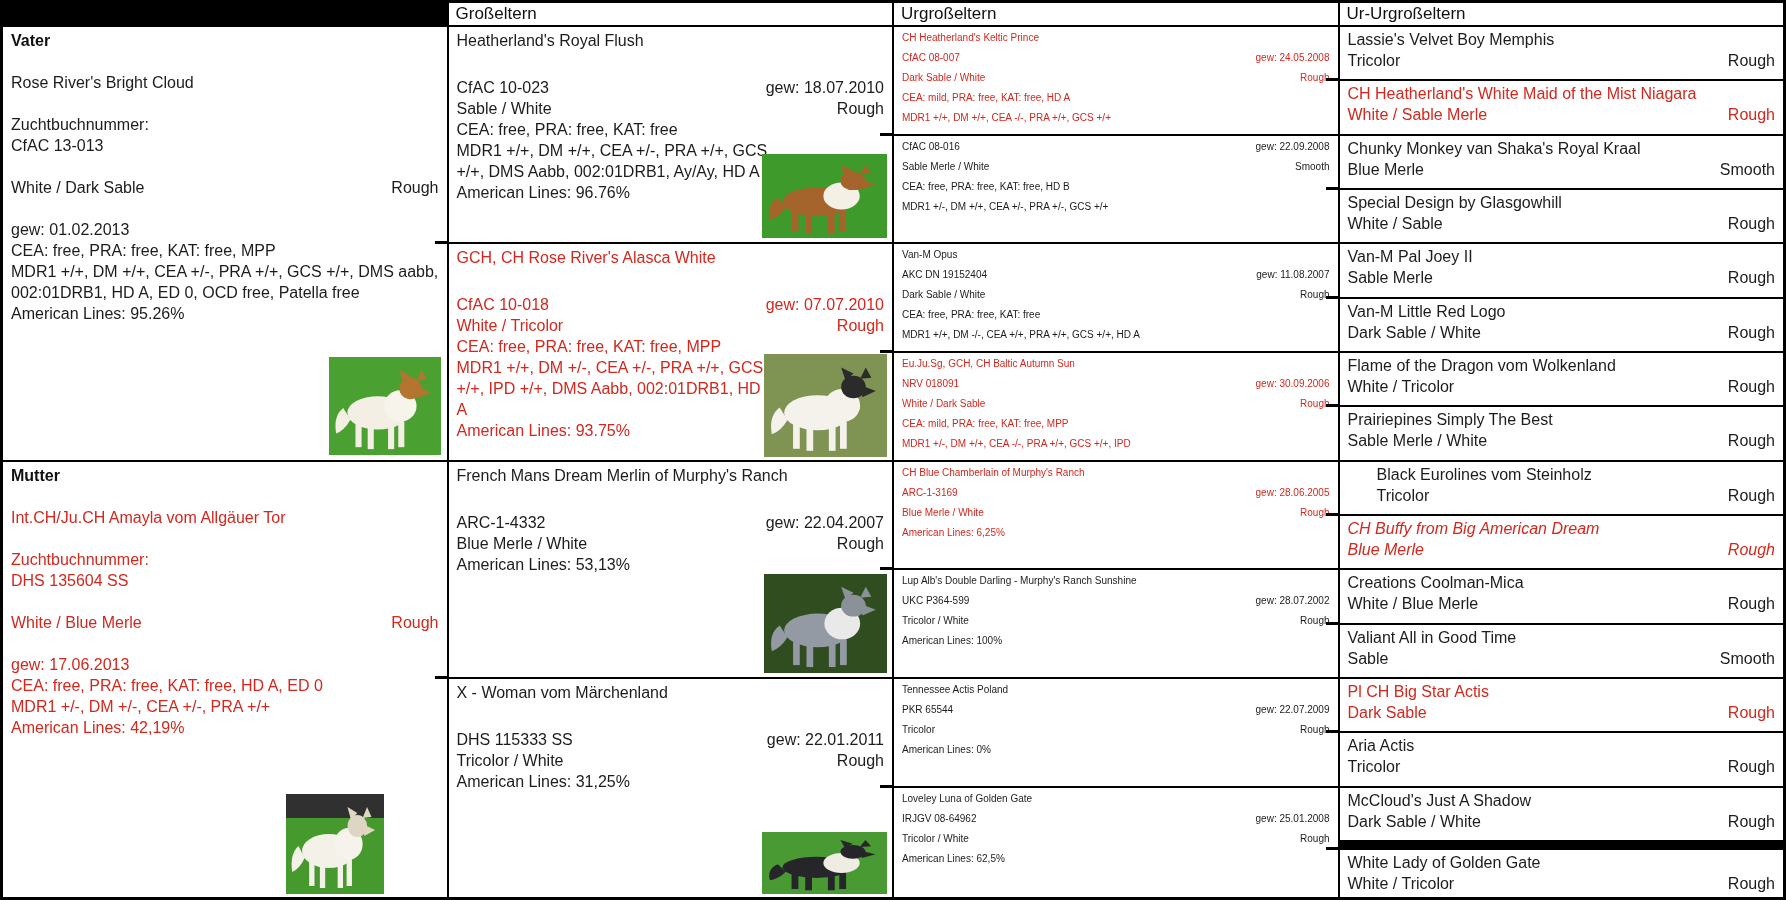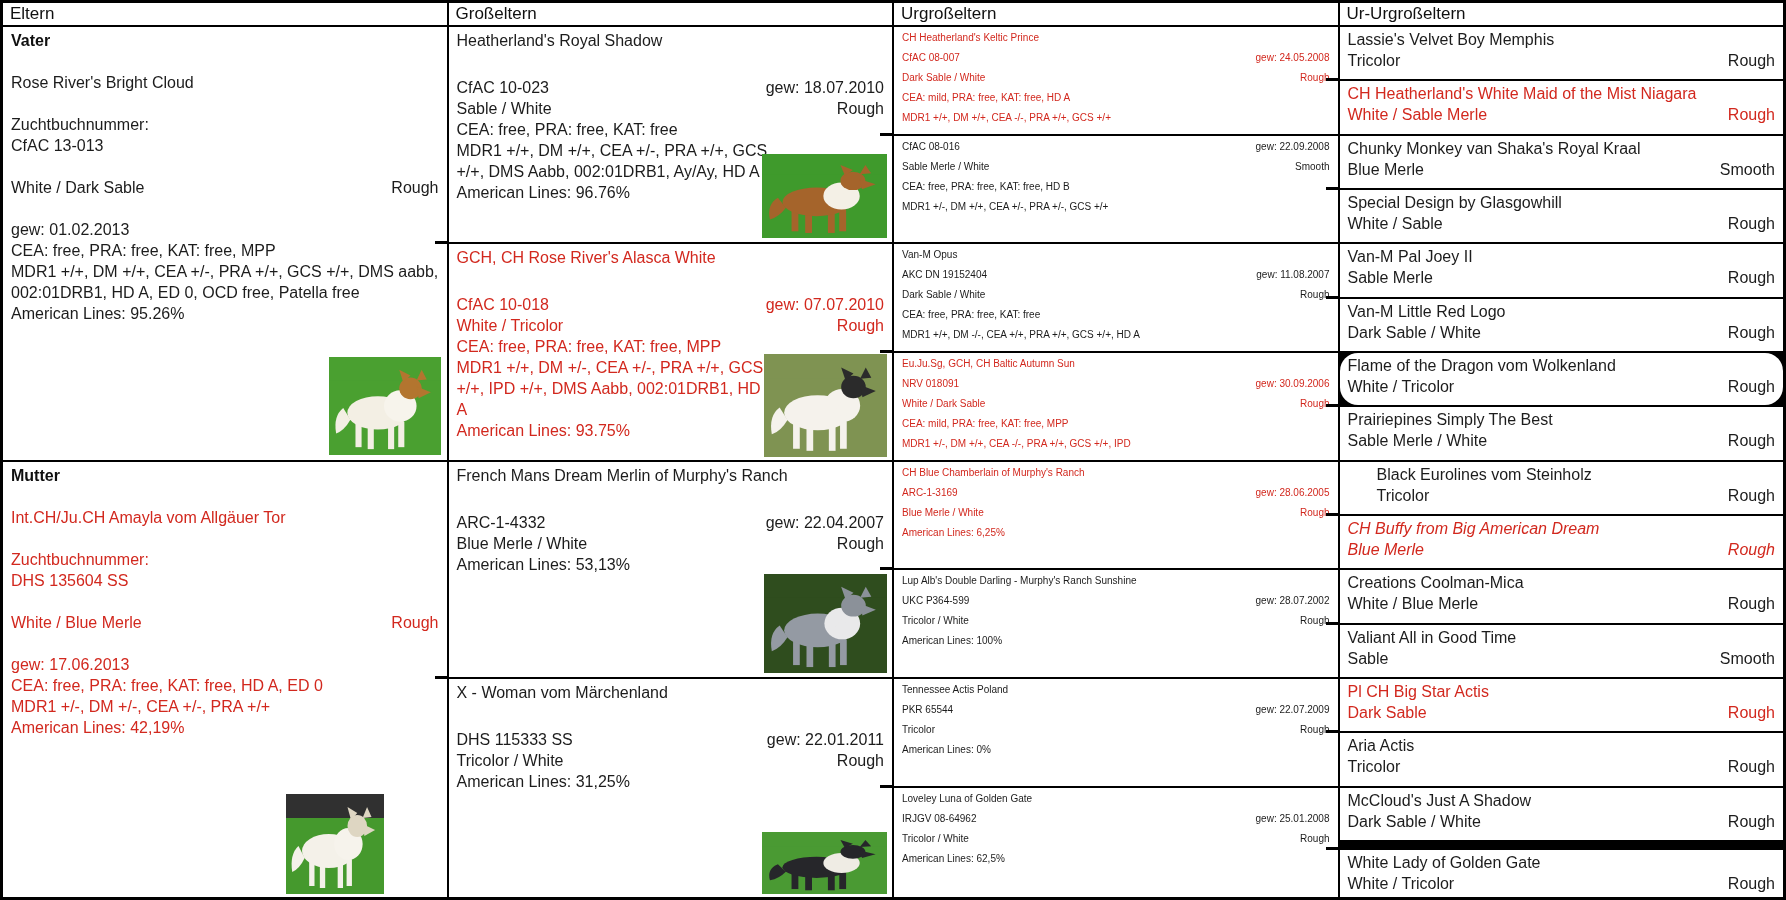--- a/index.html
+++ b/index.html
@@ -43,21 +43,20 @@
     <path d="M70 44 Q78 54 72 62 L62 57 Z" fill="var(--ruff)"></path>
     <circle cx="80" cy="32" r="11" fill="var(--head)"></circle>
     <path d="M86 30 L100 36 L88 42 Z" fill="var(--head)"></path>
     <path d="M73 26 L69 13 L80 19 Z" fill="var(--head)"></path>
     <path d="M86 24 L91 13 L96 23 Z" fill="var(--head)"></path>
   </symbol>
 </svg>
 
 <main id="board">
 
-  <div class="hcell" style="grid-area:1/1/2/2">Eltern</div>
   <div class="hcell" style="grid-area:1/2/2/3">Großeltern</div>
   <div class="hcell" style="grid-area:1/3/2/4">Urgroßeltern</div>
   <div class="hcell" style="grid-area:1/4/2/5">Ur-Urgroßeltern</div>
 
   <section class="cell" style="grid-area:2/1/10/2">
     <div class="role">Vater</div>
     <div class="sp">Rose River's Bright Cloud</div>
     <div>Zuchtbuchnummer:</div>
     <div class="sp">CfAC 13-013</div>
     <div class="row sp">
@@ -89,21 +88,21 @@
     <div>MDR1 +/-, DM +/-, CEA +/-, PRA +/+</div>
     <div>American Lines: 42,19%</div>
     <figure class="photo" style="left:283px;bottom:3px;width:98px;height:100px;--grass:#45992d;--sky:#303030;--body:#f4f1e9;--head:#ded6c2;--ruff:#f6f3ec;">
       <svg>
           <use href="#collie"></use>
         </svg>
     </figure>
   </section>
 
   <section class="cell" style="grid-area:2/2/6/3">
-    <div class="sp2">Heatherland's Royal Shadow</div>
+    <div class="sp2">Heatherland's Royal Flush</div>
     <div class="row">
       <span>CfAC 10-023</span>
       <span>gew: 18.07.2010</span>
     </div>
     <div class="row">
       <span>Sable / White</span>
       <span>Rough</span>
     </div>
     <div>CEA: free, PRA: free, KAT: free</div>
     <div class="narrow">MDR1 +/+, DM +/+, CEA +/-, PRA +/+, GCS +/+, DMS Aabb, 002:01DRB1, Ay/Ay, HD A</div>
@@ -319,21 +318,21 @@
     </section>
 
     <section class="cell g4 tick" style="grid-area: 7 / 4 / 8 / 5;">
       <div>Van-M Little Red Logo</div>
       <div class="row">
         <span>Dark Sable / White</span>
         <span>Rough</span>
       </div>
     </section>
 
-    <section class="cell g4" style="grid-area: 8 / 4 / 9 / 5; border-radius: 18px;">
+    <section class="cell g4" style="grid-area: 8 / 4 / 9 / 5;">
       <div>Flame of the Dragon vom Wolkenland</div>
       <div class="row">
         <span>White / Tricolor</span>
         <span>Rough</span>
       </div>
     </section>
 
     <section class="cell g4 tick" style="grid-area: 9 / 4 / 10 / 5;">
       <div>Prairiepines Simply The Best</div>
       <div class="row">

